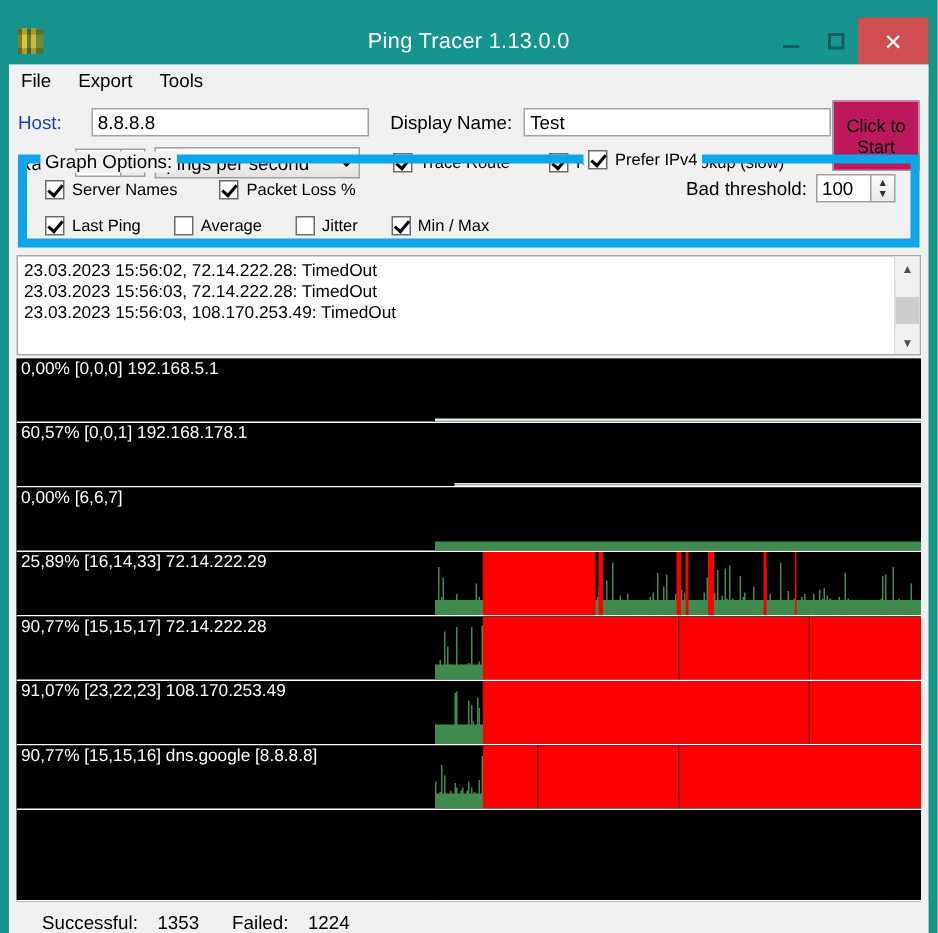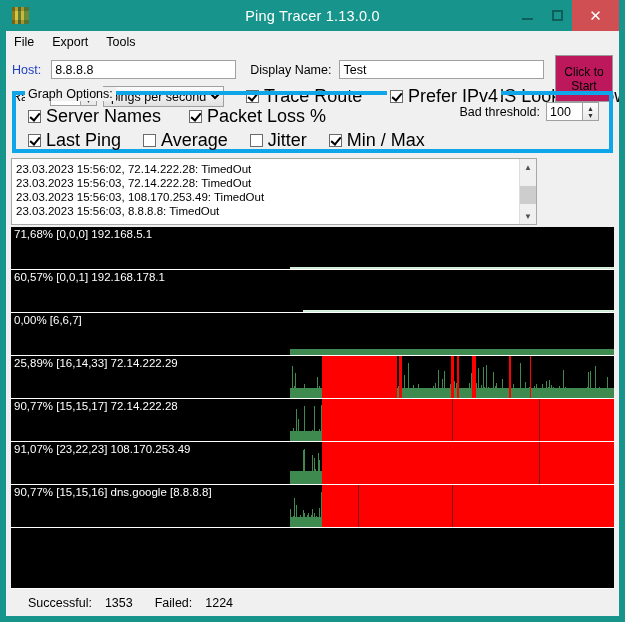--- a/index.html
+++ b/index.html
@@ -14,21 +14,21 @@
     overflow: hidden;
   }
 
   
   #app-window {
     position: relative;
     width: 625px;
     height: 622px;
     background: #17958c;
     box-sizing: border-box;
-    padding: 0 6px 6px 6px;
+    padding: 12px 6px 6px 6px;
   }
   #title-bar {
     position: relative;
     height: 31px;
     display: flex;
     align-items: center;
     background: #17958c;
   }
   #app-icon {
     width: 17px;
@@ -132,21 +132,21 @@
     border: 1px solid #a0a0a0;
     background: #fff;
     height: 19px;
     font-size: 12.5px;
     font-family: "Liberation Sans", sans-serif;
     padding: 0 3px;
     box-sizing: border-box;
     color: #000;
     outline: none;
   }
-  #host-input { width: 185px; margin-left: 10px; }
+  #host-input { width: 185px; margin-left: 20px; }
   #display-name-input { width: 205px; margin-left: 8px; }
 
   #rate-wrap {
     display: flex;
     margin-left: 8px;
   }
   #rate-input {
     width: 30px;
     border-right: none;
   }
@@ -177,21 +177,21 @@
     border: 1px solid #a0a0a0;
     background: linear-gradient(#fbfbfb,#e2e2e2);
     color: #000;
     padding-left: 3px;
     box-sizing: border-box;
   }
 
   .cb {
     display: flex;
     align-items: center;
-    font-size: 18px;
+    font-size: 11px;
     color: #000;
     white-space: nowrap;
   }
   .box {
     width: 13px;
     height: 13px;
     border: 1px solid #6b6b6b;
     background: #fff;
     box-sizing: border-box;
     margin-right: 5px;
@@ -226,21 +226,21 @@
     box-sizing: border-box;
   }
 
   
   #graph-options {
     position: absolute;
     left: 6px;
     top: 60px;
     width: 601px;
     height: 62px;
-    border: 4px solid #0ea5e9;
+    border: 6px solid #0ea5e9;
     box-sizing: border-box;
   }
   #group-legend {
     position: absolute;
     left: 9px;
     top: -8px;
     background: #f0f0f0;
     padding: 0 3px;
     font-size: 12.5px;
     color: #000;
@@ -278,21 +278,21 @@
     justify-content: flex-end;
     gap: 6px;
   }
   .thr-input { width: 36px; border-right: none; }
 
   
   #log-box {
     position: absolute;
     left: 5px;
     top: 127px;
-    width: 526px;
+    width: 603px;
     height: 67px;
     border: 1px solid #a8a8a8;
     background: #fff;
     box-sizing: border-box;
     display: flex;
     overflow: hidden;
   }
   #log-lines {
     flex: 1;
     padding: 3px 0 0 4px;
@@ -527,32 +527,31 @@
           </div>
         </div>
       </div>
     </div>
 
     <div id="log-box">
       <div id="log-lines">
         <div>23.03.2023 15:56:02, 72.14.222.28: TimedOut</div>
         <div>23.03.2023 15:56:03, 72.14.222.28: TimedOut</div>
         <div>23.03.2023 15:56:03, 108.170.253.49: TimedOut</div>
-        <div>23.03.2023 15:56:03, 8.8.8.8: TimedOut</div>
       </div>
       <div id="log-scroll">
         <div class="sb-arrow">▲</div>
         <div id="sb-thumb"></div>
         <div class="sb-arrow">▼</div>
       </div>
     </div>
 
     <div id="graph-panel">
         <div class="hop-row">
-          <div class="hop-label">71,68% [0,0,0] 192.168.5.1</div>
+          <div class="hop-label">0,00% [0,0,0] 192.168.5.1</div>
           <div class="plot">
             <div class="seg" style="left: 279.189px; width: 323.811px; height: 1px; background: rgb(207, 232, 212); bottom: 0px;"></div>
             <div class="seg" style="left: 279.189px; width: 323.811px; height: 1px; bottom: 1px; background: rgb(217, 240, 222);"></div>
           </div>
         </div>
         <div class="hop-row">
           <div class="hop-label">60,57% [0,0,1] 192.168.178.1</div>
           <div class="plot">
             <div class="seg" style="left: 292.455px; width: 310.545px; height: 1px; background: rgb(207, 232, 212); bottom: 0px;"></div>
             <div class="seg" style="left: 292.455px; width: 310.545px; height: 1px; bottom: 1px; background: rgb(217, 240, 222);"></div>

